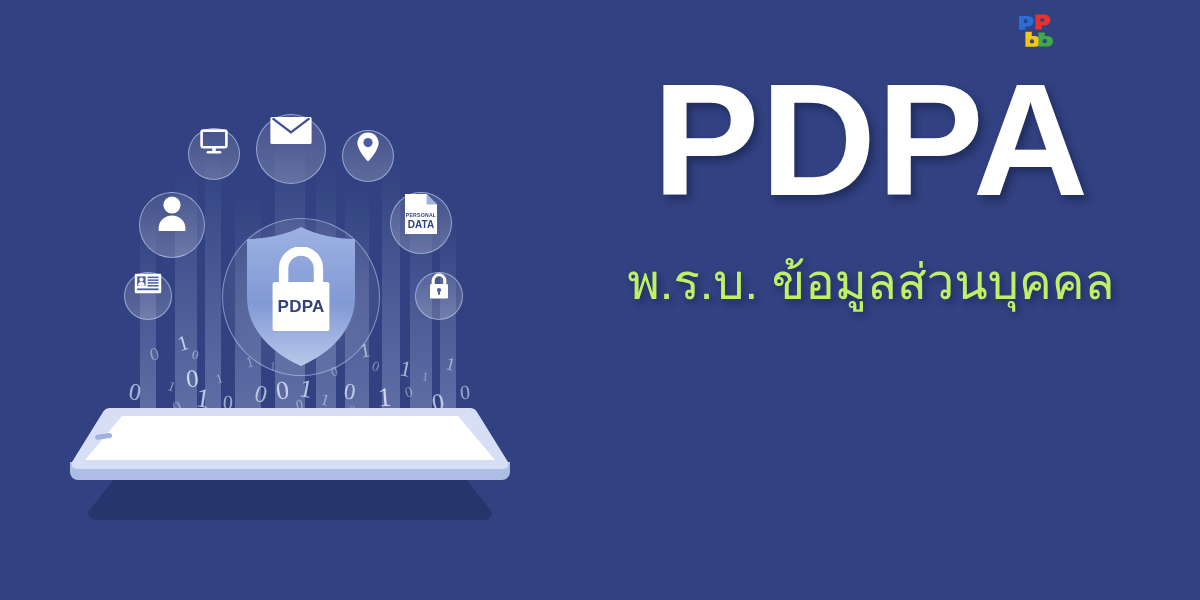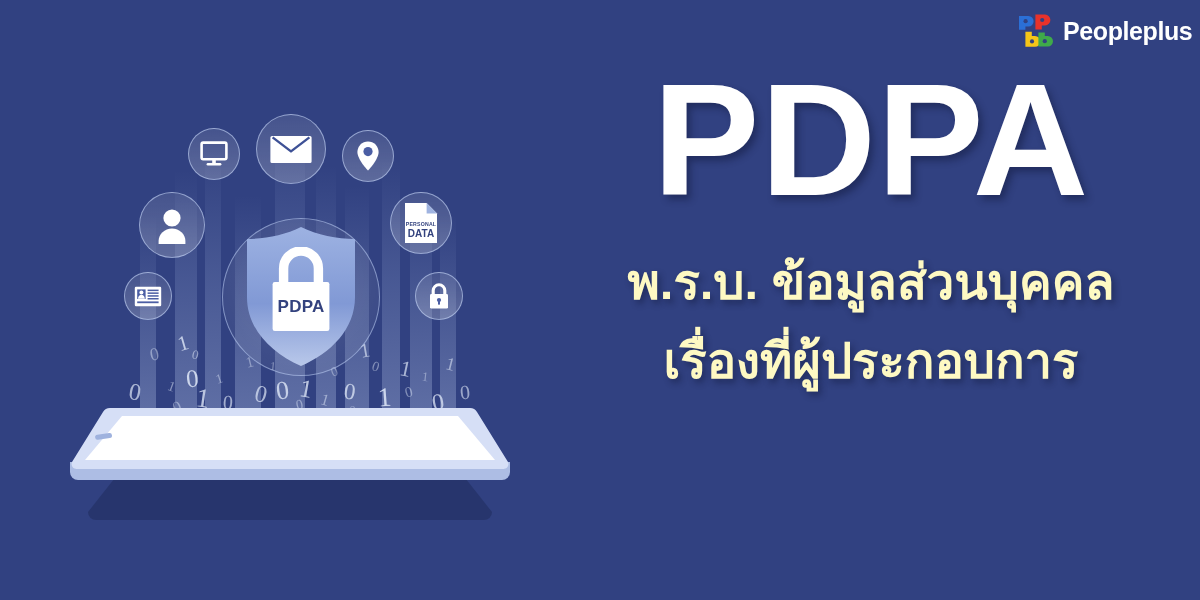--- a/index.html
+++ b/index.html
@@ -36,38 +36,38 @@
   }
   #title{
     color:#ffffff;
     font-size:160px;font-weight:bold;line-height:0.98;
     letter-spacing:1px;
     text-shadow:4px 5px 7px rgba(15,22,55,.45);
     margin:0;
     height:168px;
   }
   .thai-line{
-    color:#fef9c3;
-    font-size:49px;font-weight:bold;line-height:1.0;
+    color:#bef264;
+    font-size:49px;font-weight:normal;line-height:1.0;
     text-shadow:3px 4px 6px rgba(15,22,55,.45);
     white-space:nowrap;
     margin:0;
   }
   #thai1{margin-top:28px;}
   #thai2{margin-top:30px;}
   #thai3{margin-top:30px;}
 
   
   #illus{position:absolute;left:0;top:0;width:566px;height:600px;}
 
   .bubble{
     position:absolute;border-radius:50%;
     background:linear-gradient(180deg,rgba(255,255,255,.10) 0%,rgba(255,255,255,.22) 100%);
     border:1.6px solid rgba(196,212,245,.62);
-    display:flex;align-items:center;justify-content:center;
+    display:flex;justify-content:center;
     box-sizing:border-box;
   }
   .bubble svg{display:block;}
 
   
   .bit{
     position:absolute;
     color:rgba(235,242,255,.88);
     font-family:"Liberation Serif","DejaVu Serif",serif;
     font-weight:400;line-height:1;
@@ -254,22 +254,20 @@
         <path d="M19.4 2.6 h9.6 a5.4 5.4 0 0 1 0 10.8 h-3.2 v4.2 h-6.4 z" fill="#e8322b"></path>
         <circle cx="26.2" cy="8" r="2.1" fill="#314181"></circle>
 
         <path d="M9.4 19.8 h6.4 v4.2 h3.2 a5.4 5.4 0 0 1 0 10.8 h-9.6 z" fill="#f5c518"></path>
         <circle cx="16" cy="29.4" r="2.1" fill="#314181"></circle>
 
         <path d="M22.4 20.6 h6.4 v3.4 h3 a5.2 5.2 0 0 1 0 10.4 h-9.4 z" fill="#3faa4a"></path>
         <circle cx="28.8" cy="29.2" r="2.1" fill="#314181"></circle>
       </svg>
     </span>
-    <span id="logo-word">Peopleplus</span>
   </div>
 
   <div id="text-block">
     <div id="title">PDPA</div>
     <div id="thai1" class="thai-line">พ.ร.บ. ข้อมูลส่วนบุคคล</div>
-    <div id="thai2" class="thai-line">เรื่องที่ผู้ประกอบการ</div>
   </div>
 
 </div>
 
 </body></html>

